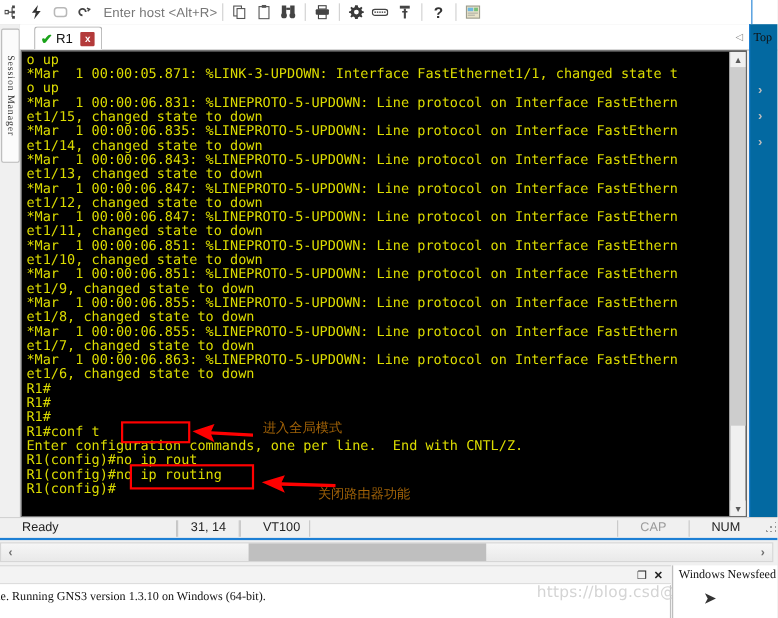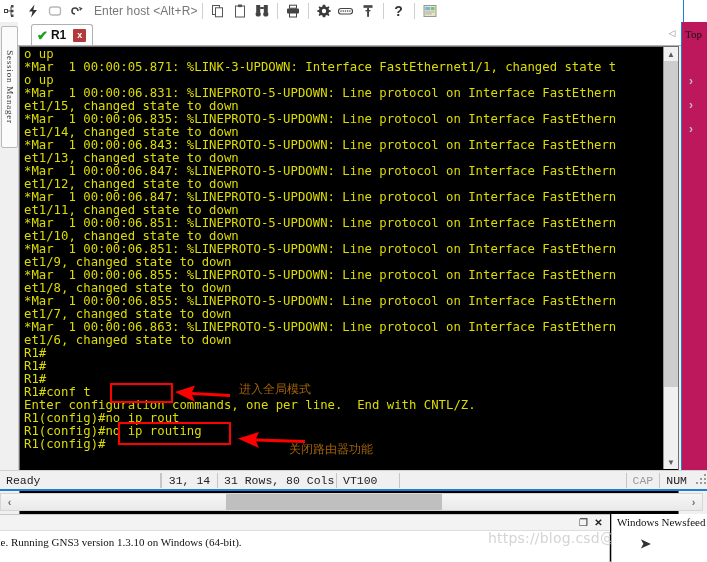--- a/index.html
+++ b/index.html
@@ -108,21 +108,21 @@
   }
   .tab-check {
     color: #19a319;
     font-size: 13px;
     font-weight: bold;
     line-height: 1;
     margin-right: 3px;
   }
   .tab-label {
     font-size: 12px;
-    font-weight: bold;
+    font-weight: normal;
     color: #111;
     margin-right: 7px;
   }
   .tab-close {
     width: 13px; height: 13px;
     background: #b33a3a;
     color: #fff;
     font-size: 9px;
     font-weight: bold;
     display: flex; align-items: center; justify-content: center;
@@ -136,21 +136,21 @@
     color: #8a8a8a;
     font-size: 9px;
   }
   .tab-nav.left { right: 28px; }
   .tab-nav.right { right: 10px; }
 
   
   .term-wrap {
     position: absolute;
     left: 19px; top: 46px;
-    width: 660px; height: 516px;
+    width: 660px; height: 424px;
     background: #000;
     border: 1px solid #6e6e6e;
     box-sizing: border-box;
     overflow: hidden;
   }
   .term-screen {
     position: absolute;
     left: 0; top: 0;
     width: 645px; height: 422px;
     background: #000000;
@@ -220,24 +220,23 @@
     border-bottom: 2px solid #1d7fd4;
     display: flex;
     align-items: center;
     box-sizing: border-box;
   }
   .sb-cell {
     font-size: 11.5px;
     color: #222;
     height: 19px;
     display: flex; align-items: center;
-    padding: 0 6px;
-    box-sizing: border-box;
-    white-space: nowrap;
-    font-family: Liberation Mono, monospace;
+    padding: 0 20px;
+    box-sizing: border-box;
+    white-space: nowrap;
   }
   .sb-sep {
     width: 1px; height: 15px;
     background: #c6c6c6;
   }
   .sb-dim { color: #9a9a9a; }
   .sb-grip {
     width: 12px; height: 12px;
     margin-left: 2px;
     background:
@@ -360,21 +359,21 @@
     color: #9e9e9e;
     font-size: 12px;
     font-weight: bold;
   }
 
   
   .right-strip {
     position: absolute;
     left: 681px; top: 22px;
     width: 26px; height: 448px;
-    background: #be185d;
+    background: #0369a1;
     border-left: 1px solid #1d7fd4;
     box-sizing: border-box;
   }
   .rs-top {
     position: absolute;
     left: 3px; top: 6px;
     font-family: "Liberation Serif", serif;
     font-size: 11px;
     color: #111;
   }
@@ -552,21 +551,20 @@
     <path d="M2 10.5 L23 4 L20 10.5 L69 12 L69 15 L20 13.5 L23 20 Z" fill="#ff0000"></path>
   </svg>
   <div class="ann-text" style="left:289px; top:443px;">关闭路由器功能</div>
 
   <div class="statusbar">
     <div class="sb-cell" style="width:160px;">Ready</div>
     <div class="sb-sep"></div>
     <div class="sb-sep"></div>
     <div class="sb-cell" style="width:55px;justify-content:center;">31,  14</div>
     <div class="sb-sep"></div>
-    <div class="sb-cell" style="width:118px;">31 Rows, 80 Cols</div>
     <div class="sb-sep"></div>
     <div class="sb-cell" style="width:62px;">VT100</div>
     <div class="sb-sep"></div>
     <div class="sb-cell" style="flex:1;"></div>
     <div class="sb-sep"></div>
     <div class="sb-cell sb-dim">CAP</div>
     <div class="sb-sep"></div>
     <div class="sb-cell">NUM</div>
     <div class="sb-grip"></div>
   </div>

